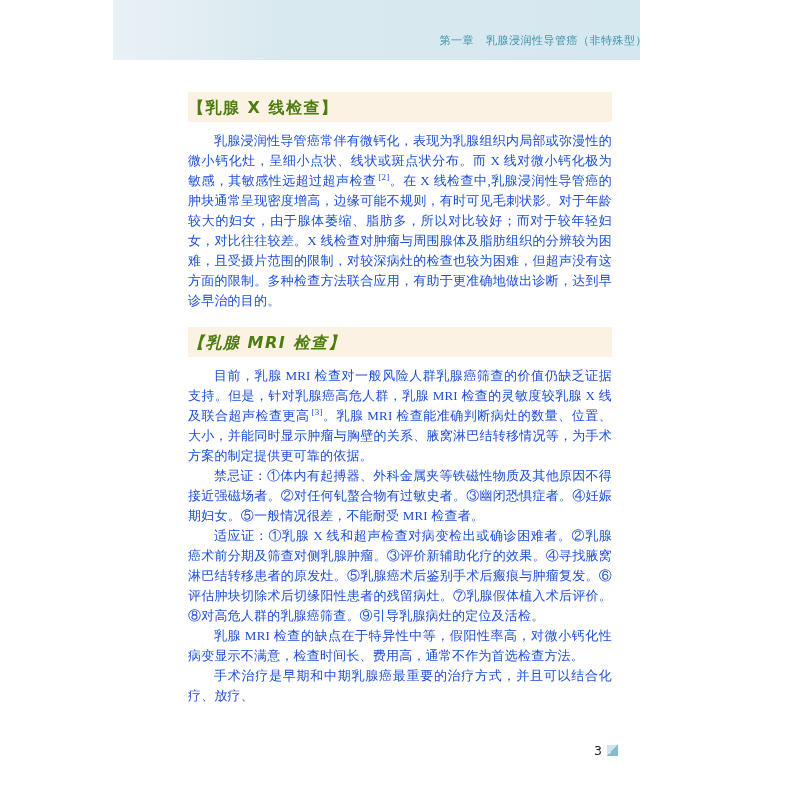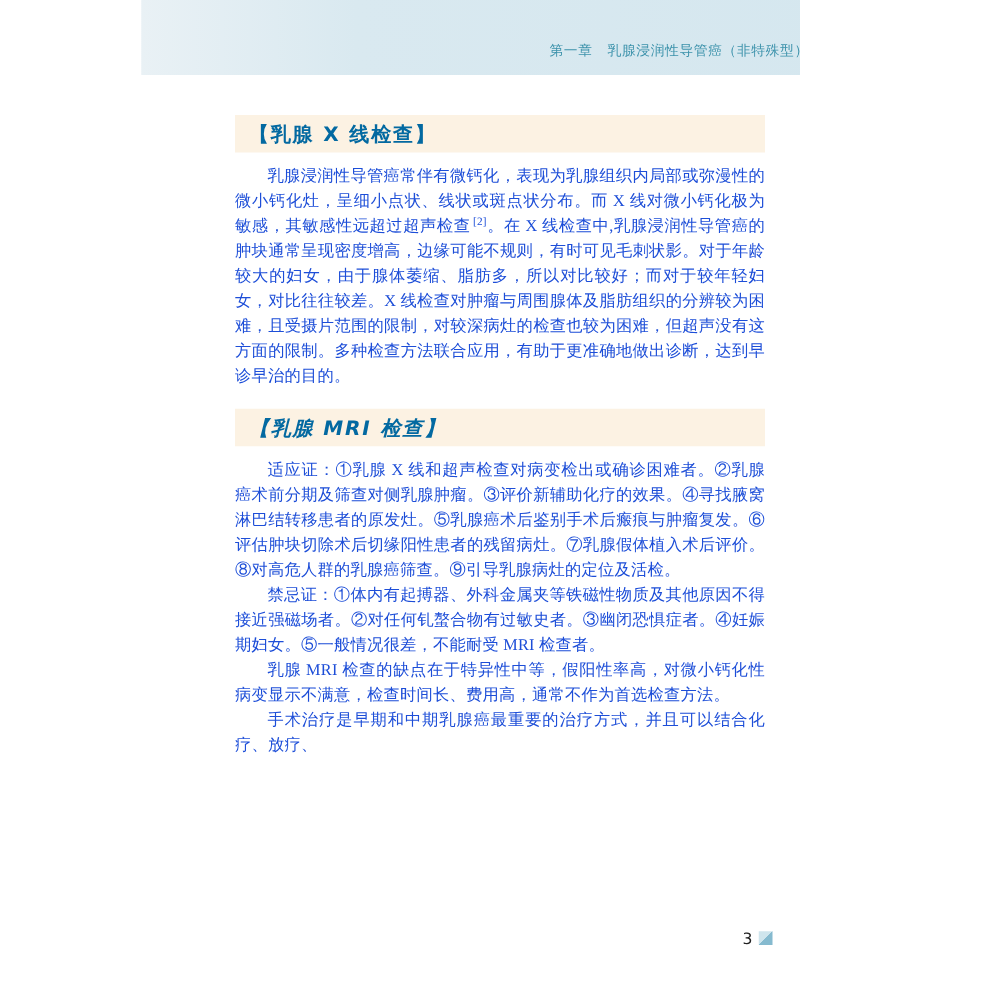--- a/index.html
+++ b/index.html
@@ -37,27 +37,27 @@
   
   .content {
     position: absolute;
     left: 188px;
     top: 60px;
     width: 424px;
   }
   .sec-heading {
     margin: 0;
     background: #fcf2e3;
-    color: #0369a1;
+    color: #4d7c0f;
     font-family: "DejaVu Sans", "Liberation Sans", sans-serif;
     font-size: 16px;
     font-weight: bold;
     height: 30px;
     line-height: 31px;
-    padding-left: 11px;
+    padding-left: 0;
     letter-spacing: 1.5px;
     white-space: nowrap;
   }
   .sec-heading.first { margin-top: 32px; }
   .sec-heading.mid   { margin-top: 16px; font-style: italic; }
   p.body {
     margin: 0;
     font-size: 13px;
     line-height: 20px;
     color: #1d4ed8;
@@ -101,22 +101,23 @@
     <span class="header-chapter">第一章</span>
     <span class="header-title">乳腺浸润性导管癌（非特殊型）</span>
   </div>
 
   <div class="content">
 
     <h2 class="sec-heading first">【乳腺 X 线检查】</h2>
     <p class="body"><span>乳腺浸润性导管癌常伴有微钙化，表现为乳腺组织内局部或弥漫性的微小钙化灶，呈细小点状、线状或斑点状分布。而 X 线对微小钙化极为敏感，其敏感性远超过超声检查</span><sup class="cite">[2]</sup><span>。在 X 线检查中,乳腺浸润性导管癌的肿块通常呈现密度增高，边缘可能不规则，有时可见毛刺状影。对于年龄较大的妇女，由于腺体萎缩、脂肪多，所以对比较好；而对于较年轻妇女，对比往往较差。X 线检查对肿瘤与周围腺体及脂肪组织的分辨较为困难，且受摄片范围的限制，对较深病灶的检查也较为困难，但超声没有这方面的限制。多种检查方法联合应用，有助于更准确地做出诊断，达到早诊早治的目的。</span></p>
 
     <h2 class="sec-heading mid">【乳腺 MRI 检查】</h2>
+    <p class="body"><span>目前，乳腺 MRI 检查对一般风险人群乳腺癌筛查的价值仍缺乏证据支持。但是，针对乳腺癌高危人群，乳腺 MRI 检查的灵敏度较乳腺 X 线及联合超声检查更高</span><sup class="cite">[3]</sup><span>。乳腺 MRI 检查能准确判断病灶的数量、位置、大小，并能同时显示肿瘤与胸壁的关系、腋窝淋巴结转移情况等，为手术方案的制定提供更可靠的依据。</span></p>
+    <p class="body">禁忌证：①体内有起搏器、外科金属夹等铁磁性物质及其他原因不得接近强磁场者。②对任何钆螯合物有过敏史者。③幽闭恐惧症者。④妊娠期妇女。⑤一般情况很差，不能耐受 MRI 检查者。</p>
     <p class="body">适应证：①乳腺 X 线和超声检查对病变检出或确诊困难者。②乳腺癌术前分期及筛查对侧乳腺肿瘤。③评价新辅助化疗的效果。④寻找腋窝淋巴结转移患者的原发灶。⑤乳腺癌术后鉴别手术后瘢痕与肿瘤复发。⑥评估肿块切除术后切缘阳性患者的残留病灶。⑦乳腺假体植入术后评价。⑧对高危人群的乳腺癌筛查。⑨引导乳腺病灶的定位及活检。</p>
-    <p class="body">禁忌证：①体内有起搏器、外科金属夹等铁磁性物质及其他原因不得接近强磁场者。②对任何钆螯合物有过敏史者。③幽闭恐惧症者。④妊娠期妇女。⑤一般情况很差，不能耐受 MRI 检查者。</p>
     <p class="body">乳腺 MRI 检查的缺点在于特异性中等，假阳性率高，对微小钙化性病变显示不满意，检查时间长、费用高，通常不作为首选检查方法。</p>
 
     <p class="body">手术治疗是早期和中期乳腺癌最重要的治疗方式，并且可以结合化疗、放疗、</p>
 
   </div>
 
   <div class="footer">
     <span>3</span>
     <span class="corner-icon"></span>
   </div>

